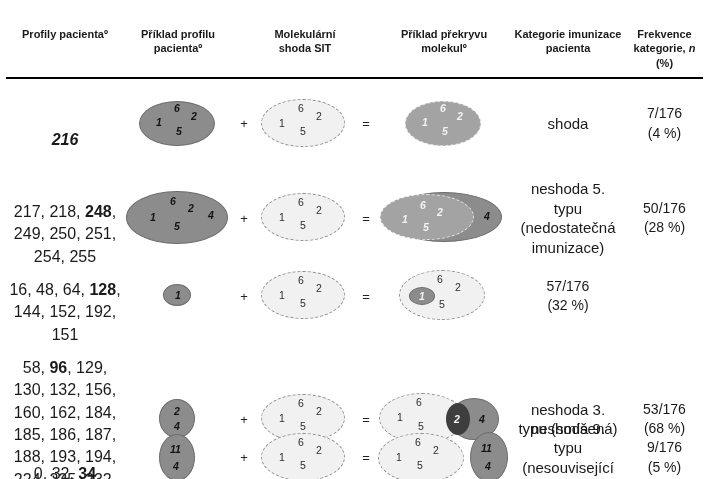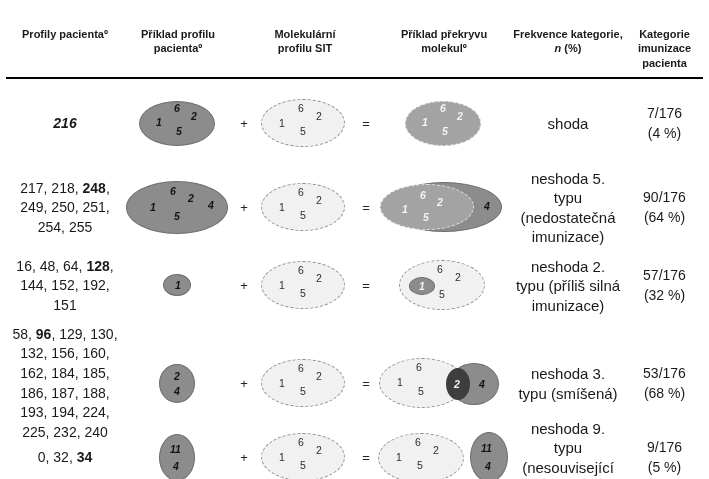--- a/index.html
+++ b/index.html
@@ -4,21 +4,21 @@
 <style>
   html,body{margin:0;padding:0;background:#fff;}
   body{width:709px;height:479px;font-family:"Liberation Sans",sans-serif;color:#1a1a1a;overflow:hidden;}
   .figure{padding:21px 6px 0 6px;}
   .grid{display:grid;grid-template-columns:118px 108px 24px 98px 24px 132px 116px 77px;align-items:center;}
   .header-row{align-items:start;border-bottom:2.5px solid #000;padding:4px 0 5px 0;}
   .tbl{border-bottom:2.5px solid #000;}
   .th{font-weight:bold;font-size:11px;text-align:center;line-height:1.3;padding:2px 2px;}
   .tcell{text-align:center;}
   .dcell{display:flex;justify-content:center;align-items:center;}
-  .profiles{font-size:14px;line-height:1.4;padding:0 3px;}
+  .profiles{font-size:16px;line-height:1.4;padding:0 3px;margin-top:32px;}
   .op{font-size:13px;color:#222;}
   .category{font-size:15px;line-height:1.3;padding:0 5px;}
   .freq{font-size:14px;line-height:1.4;}
   .fr{display:block;}
   .r1{height:90px;}.r2{height:78px;}.r3{height:78px;}.r4{height:94px;}.r5{height:76px;}
   .venn{position:relative;}
   .el{position:absolute;border-radius:50%;box-sizing:border-box;}
   .dark-el{background:#8c8c8c;border:1px solid #6d6d6d;}
   .sit-el{background:#f1f1f1;border:1.6px dashed #8f8f8f;}
   .res-el{background:#a3a3a3;border:1.6px dashed #d9d9d9;}
@@ -33,29 +33,29 @@
 </style>
 </head>
 <body>
 
 <div class="figure tbl">
 
   <div class="grid header-row">
     <div class="th">Profily pacientaº</div>
     <div class="th">Příklad profilu pacientaº</div>
     <div class="th"></div>
-    <div class="th">Molekulární profilu SIT</div>
+    <div class="th">Molekulární shoda SIT</div>
     <div class="th"></div>
     <div class="th">Příklad překryvu molekulº</div>
+    <div class="th">Kategorie imunizace pacienta</div>
     <div class="th">
       <span>Frekvence kategorie,</span>
       <span class="i">n</span>
       <span>(%)</span>
     </div>
-    <div class="th">Kategorie imunizace pacienta</div>
   </div>
 
   <div class="grid r1">
     <div class="tcell profiles"><span></span><span class="bi">216</span><span></span></div>
     <div class="dcell">
       <div class="venn" style="width:80px;height:50px">
         <div class="el dark-el" style="left:1px;top:2px;width:76px;height:45px"></div>
         <span class="num" style="left:36px;top:4px">6</span>
         <span class="num" style="left:53px;top:12px">2</span>
         <span class="num" style="left:18px;top:18px">1</span>
@@ -118,22 +118,22 @@
         <div class="el res2-el" style="left:0;top:5px;width:94px;height:46px"></div>
         <span class="num wn" style="left:40px;top:11px">6</span>
         <span class="num wn" style="left:57px;top:18px">2</span>
         <span class="num wn" style="left:22px;top:25px">1</span>
         <span class="num wn" style="left:43px;top:33px">5</span>
         <span class="num" style="left:104px;top:22px">4</span>
       </div>
     </div>
     <div class="tcell category">neshoda 5. typu (nedostatečná imunizace)</div>
     <div class="tcell freq">
-      <span class="fr">90/176</span>
-      <span class="fr">(64 %)</span>
+      <span class="fr">50/176</span>
+      <span class="fr">(28 %)</span>
     </div>
   </div>
 
   <div class="grid r3">
     <div class="tcell profiles"><span>16, 48, 64, </span><span class="b">128</span><span>, 144, 152, 192, 151</span></div>
     <div class="dcell">
       <div class="venn" style="width:30px;height:24px">
         <div class="el dark-el" style="left:0;top:0;width:28px;height:22px"></div>
         <span class="num" style="left:12px;top:6px">1</span>
       </div>
@@ -152,21 +152,20 @@
     <div class="dcell">
       <div class="venn" style="width:90px;height:54px">
         <div class="el sit-el" style="left:0;top:1px;width:86px;height:50px"></div>
         <span class="sn" style="left:38px;top:5px">6</span>
         <span class="sn" style="left:56px;top:13px">2</span>
         <span class="sn" style="left:40px;top:30px">5</span>
         <div class="el dark-el" style="left:10px;top:18px;width:26px;height:18px"></div>
         <span class="num wn" style="left:20px;top:22px">1</span>
       </div>
     </div>
-    <div class="tcell category">neshoda 2. typu (příliš silná imunizace)</div>
     <div class="tcell freq">
       <span class="fr">57/176</span>
       <span class="fr">(32 %)</span>
     </div>
   </div>
 
   <div class="grid r4">
     <div class="tcell profiles"><span>58, </span><span class="b">96</span><span>, 129, 130, 132, 156, 160, 162, 184, 185, 186, 187, 188, 193, 194, 224, 225, 232, 240</span></div>
     <div class="dcell">
       <div class="venn" style="width:38px;height:42px">

